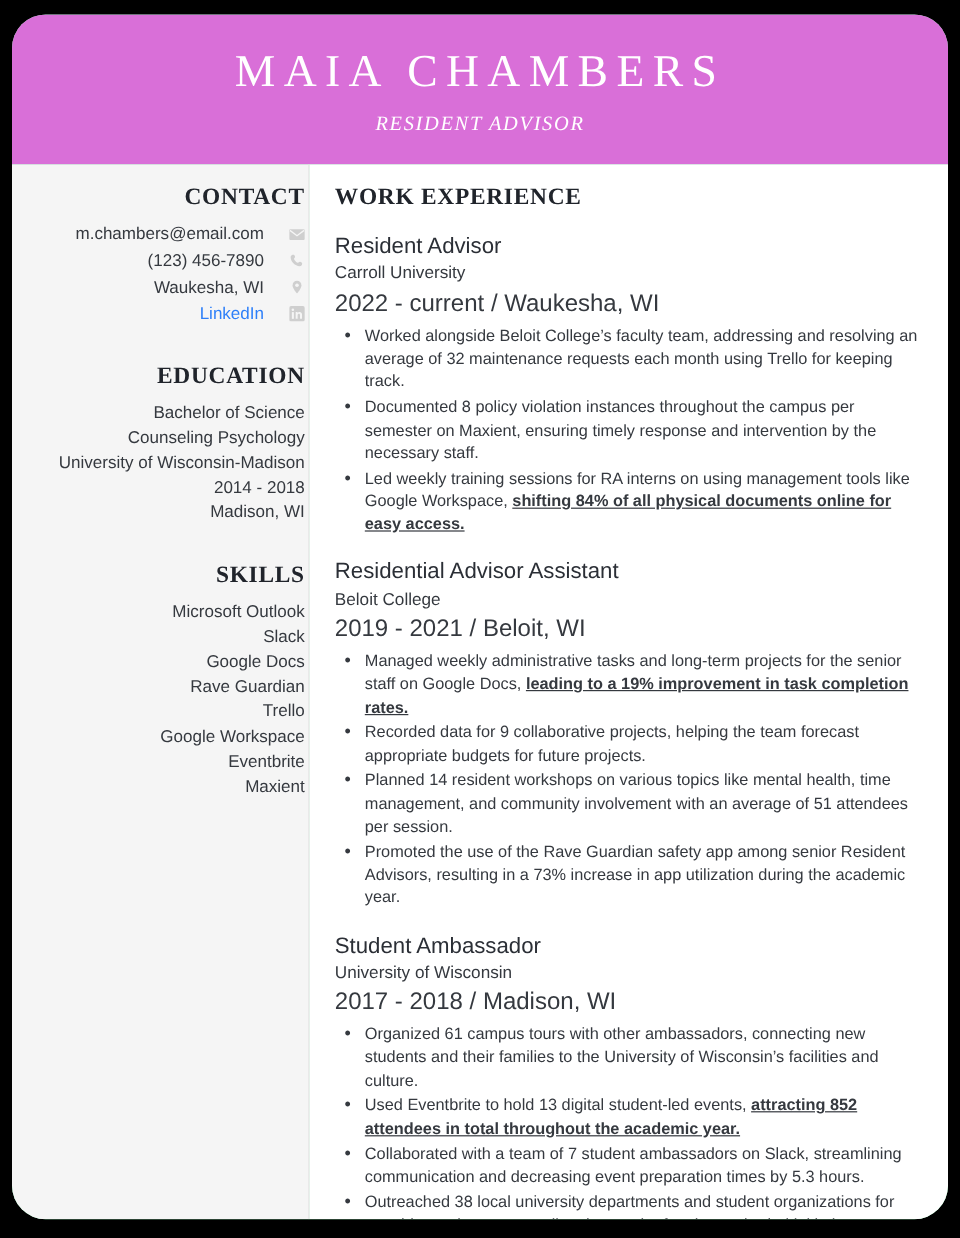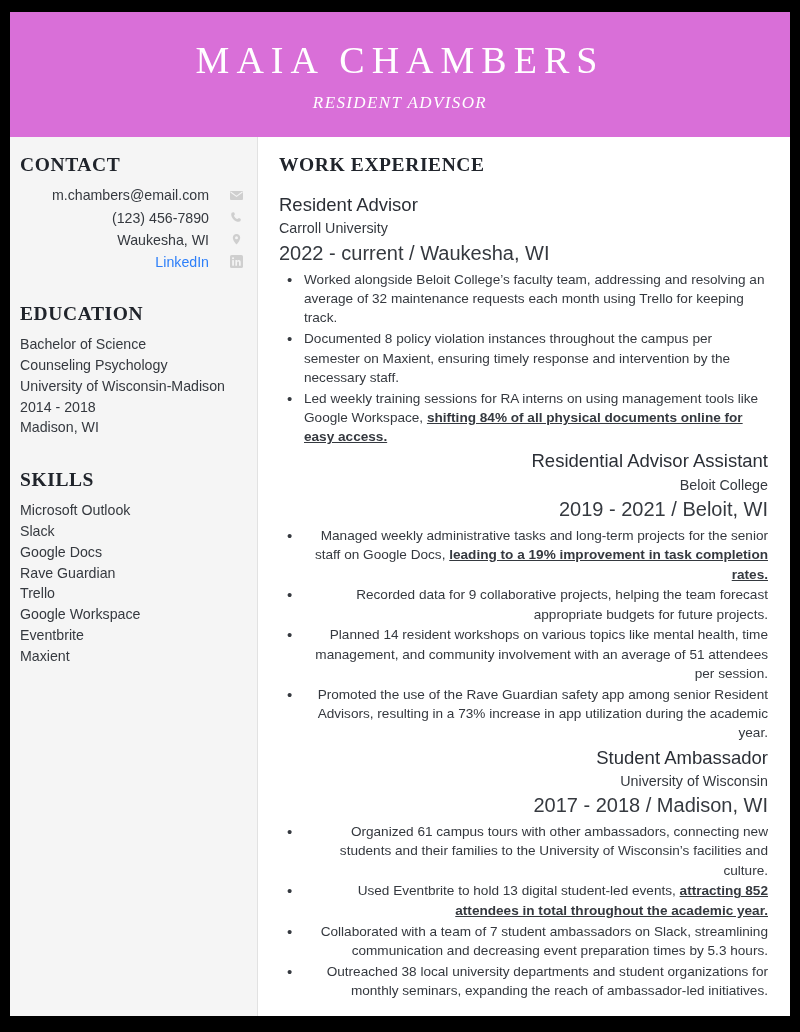--- a/index.html
+++ b/index.html
@@ -12,20 +12,21 @@
   }
 
   .page {
     position: absolute;
     left: 10px;
     top: 12px;
     width: 780px;
     height: 1004px;
     background: #86efac;
     overflow: hidden;
+    border-radius: 28px;
   }
 
   
   .banner {
     height: 125px;
     background: #d96fd8;
     display: flex;
     flex-direction: column;
     align-items: center;
     justify-content: center;
@@ -56,22 +57,22 @@
     display: flex;
     align-items: stretch;
     height: 879px;
   }
 
   .sidebar {
     width: 248px;
     flex: 0 0 248px;
     background: #f5f5f5;
     border-right: 1px solid #e2e2e2;
-    padding: 16px 14px 0 10px;
-    text-align: left;
+    padding: 16px 3px 0 10px;
+    text-align: right;
   }
 
   .main {
     flex: 1 1 auto;
     background: #ffffff;
     padding: 16px 22px 0 21px;
   }
 
   
   .sec-head {
@@ -115,21 +116,21 @@
 
   
   .side-line {
     font-size: 14.2px;
     color: #35393f;
     line-height: 1.46;
   }
 
   
   .job { margin-bottom: 3px; }
-  .job + .job { margin-top: 3px; text-align: right; }
+  .job + .job { margin-top: 18px; }
   .main .sec-head { margin-bottom: 17px; }
 
   .job-title {
     font-size: 18.5px;
     color: #2b2f36;
     line-height: 1.3;
     margin-bottom: 1px;
   }
   .job-org {
     font-size: 14.3px;

